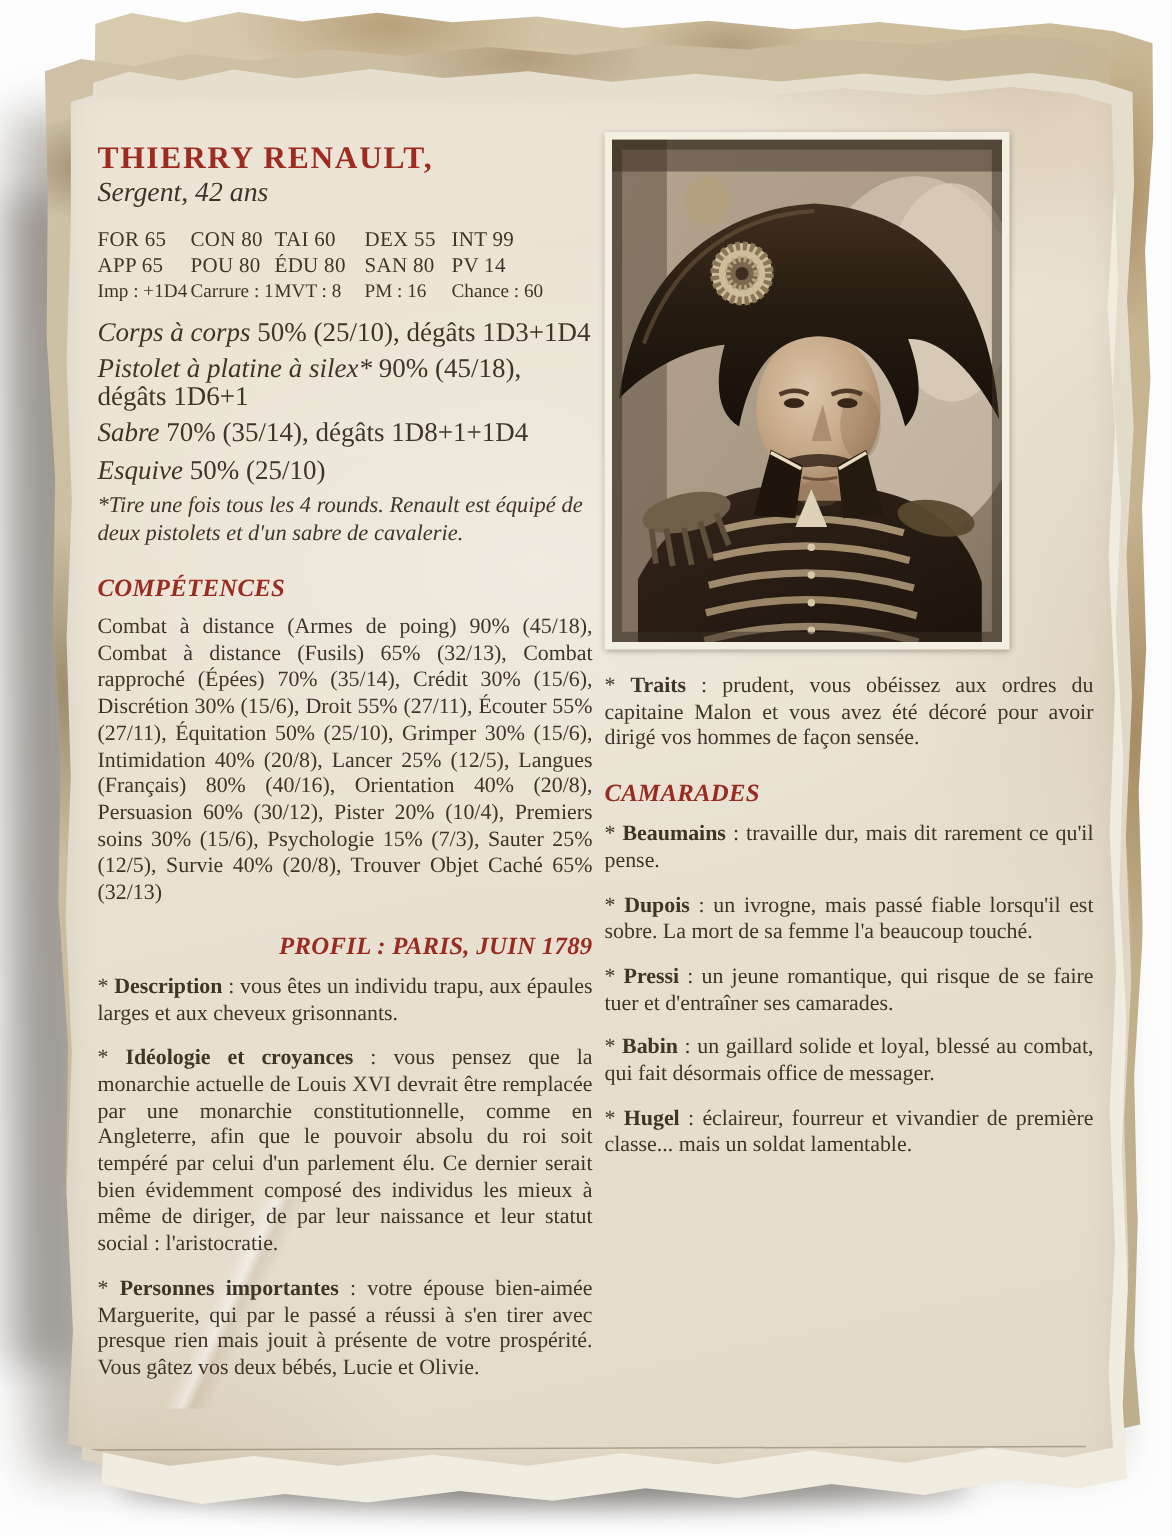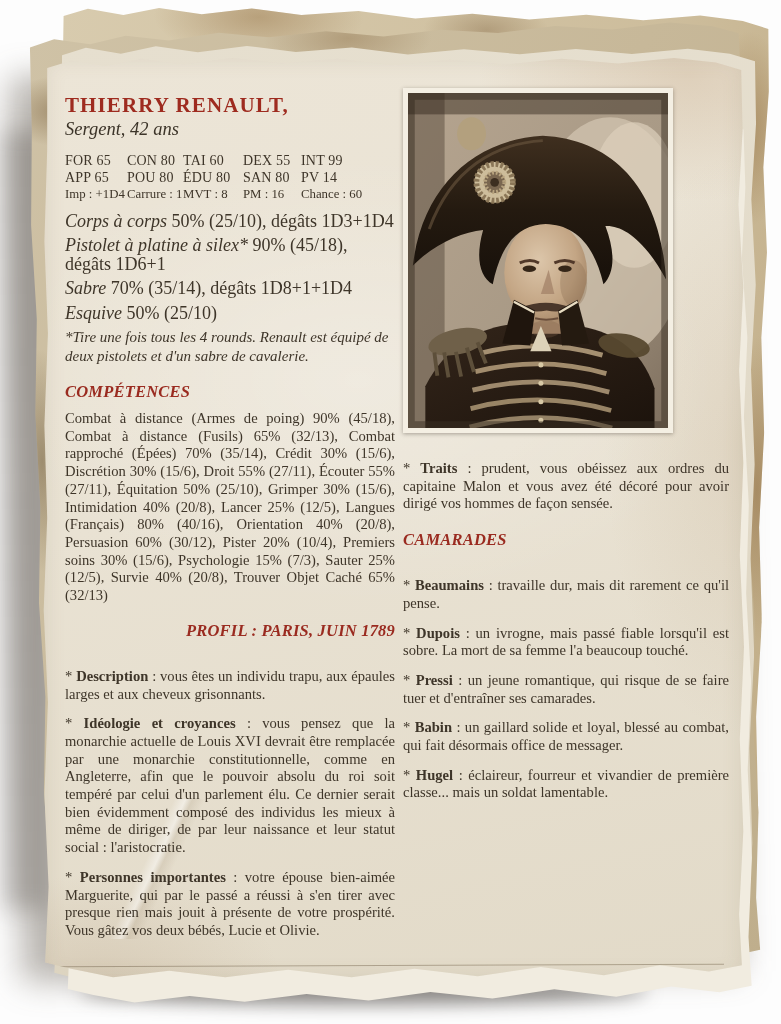--- a/index.html
+++ b/index.html
@@ -71,21 +71,21 @@
   .h-cam{margin-top:17px;}
 
   .combat-lines{margin-top:9px;}
   .combat-line{font-size:18px;line-height:18.5px;margin-bottom:6px;}
   .combat-line .wname{font-style:italic;}
   .footnote{font-size:15px;font-style:italic;line-height:1.26;margin-top:4px;text-align:left;}
 
   .para{font-size:14.6px;line-height:17.7px;text-align:justify;margin:8px 0 0 0;}
   .entry{font-size:14.6px;line-height:17.7px;text-align:justify;margin:0 0 12px 0;}
   .entry .lbl{font-weight:bold;}
-  .entries{margin-top:27px;}
+  .entries{margin-top:9px;}
 
   
   .portrait{position:relative;width:260px;height:335px;margin:1px 0 16px 0;
     background:#f4efe3;padding:5px;box-shadow:0 1px 4px rgba(60,50,40,.4);}
   .portrait svg{display:block;width:260px;height:335px;}
 </style>
 </head>
 <body>
 
 <div class="scene">

